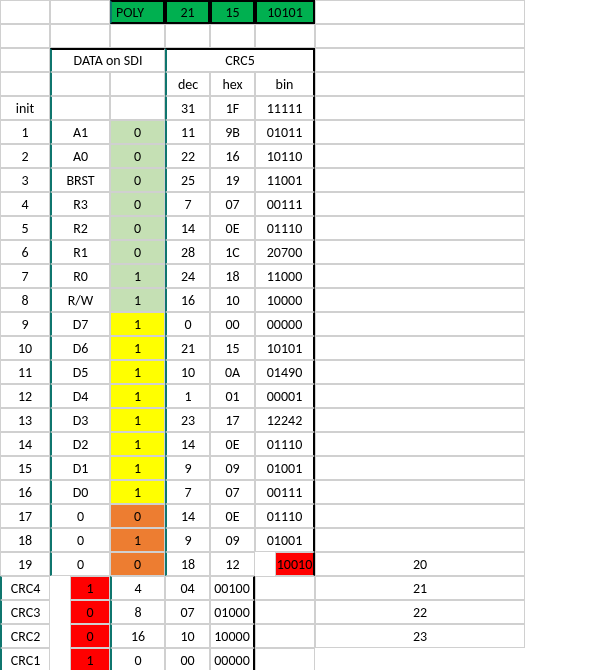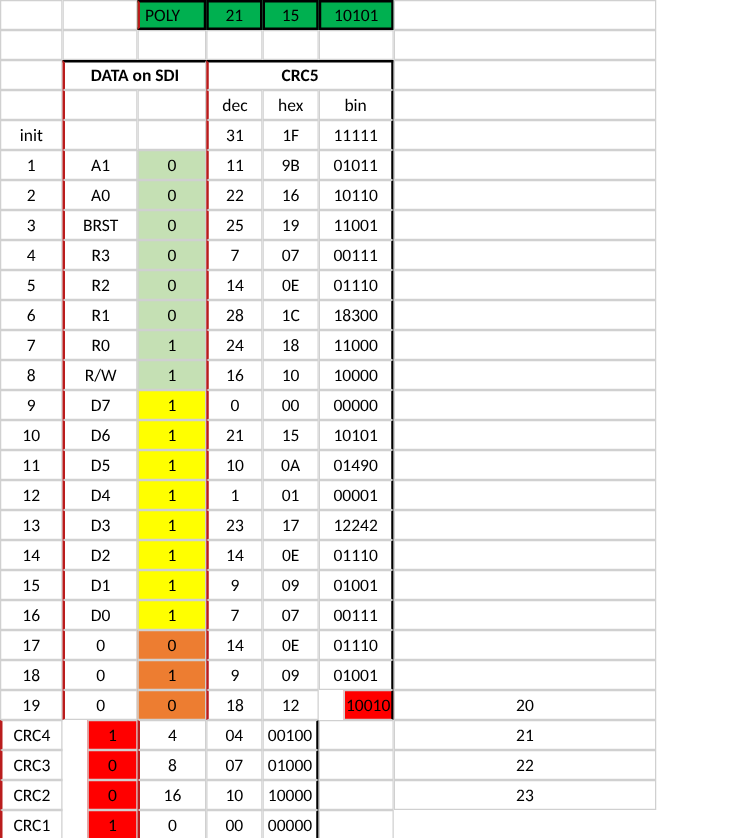--- a/index.html
+++ b/index.html
@@ -27,30 +27,30 @@
   }
   .left  { justify-content: flex-start; }
 
   
   .poly-box { border: 2px solid #000; background: #00b050; font-weight: 500; }
   .poly-lbl { justify-content:flex-start; padding-left:4px; }
 
   
   .bt-top { border-top: 2px solid #000; }
   .bt-bot { border-bottom: 2px solid #000; }
-  .bt-l   { border-left: 2px solid #b91c1c; }
+  .bt-l   { border-left: 2px solid #0f766e; }
   .bt-r   { border-right: 2px solid #000; }
 
   
   .lg { background:#c5e0b4; } 
   .yl { background:#ffff00; } 
   .or { background:#ed7d31; } 
   .rd { background:#ff0000;margin-left:20px; } 
 
-  .hdr { font-weight:700; }
+  .hdr { font-weight:400; }
 </style>
 </head>
 <body>
 
 <div class="sheet" id="sheet">
     <div class="cell "></div>
     <div class="cell "></div>
     <div class="cell poly-box poly-lbl bt-top bt-bot bt-l">POLY</div>
     <div class="cell poly-box bt-top bt-bot">21</div>
     <div class="cell poly-box bt-top bt-bot">15</div>
@@ -114,21 +114,21 @@
     <div class="cell lg">0</div>
     <div class="cell bt-l">14</div>
     <div class="cell ">0E</div>
     <div class="cell bt-r">01110</div>
     <div class="cell left"></div>
     <div class="cell ">6</div>
     <div class="cell bt-l">R1</div>
     <div class="cell lg">0</div>
     <div class="cell bt-l">28</div>
     <div class="cell ">1C</div>
-    <div class="cell bt-r">18300</div>
+    <div class="cell bt-r">20700</div>
     <div class="cell left"></div>
     <div class="cell ">7</div>
     <div class="cell bt-l">R0</div>
     <div class="cell lg">1</div>
     <div class="cell bt-l">24</div>
     <div class="cell ">18</div>
     <div class="cell bt-r">11000</div>
     <div class="cell left"></div>
     <div class="cell ">8</div>
     <div class="cell bt-l">R/W</div>

